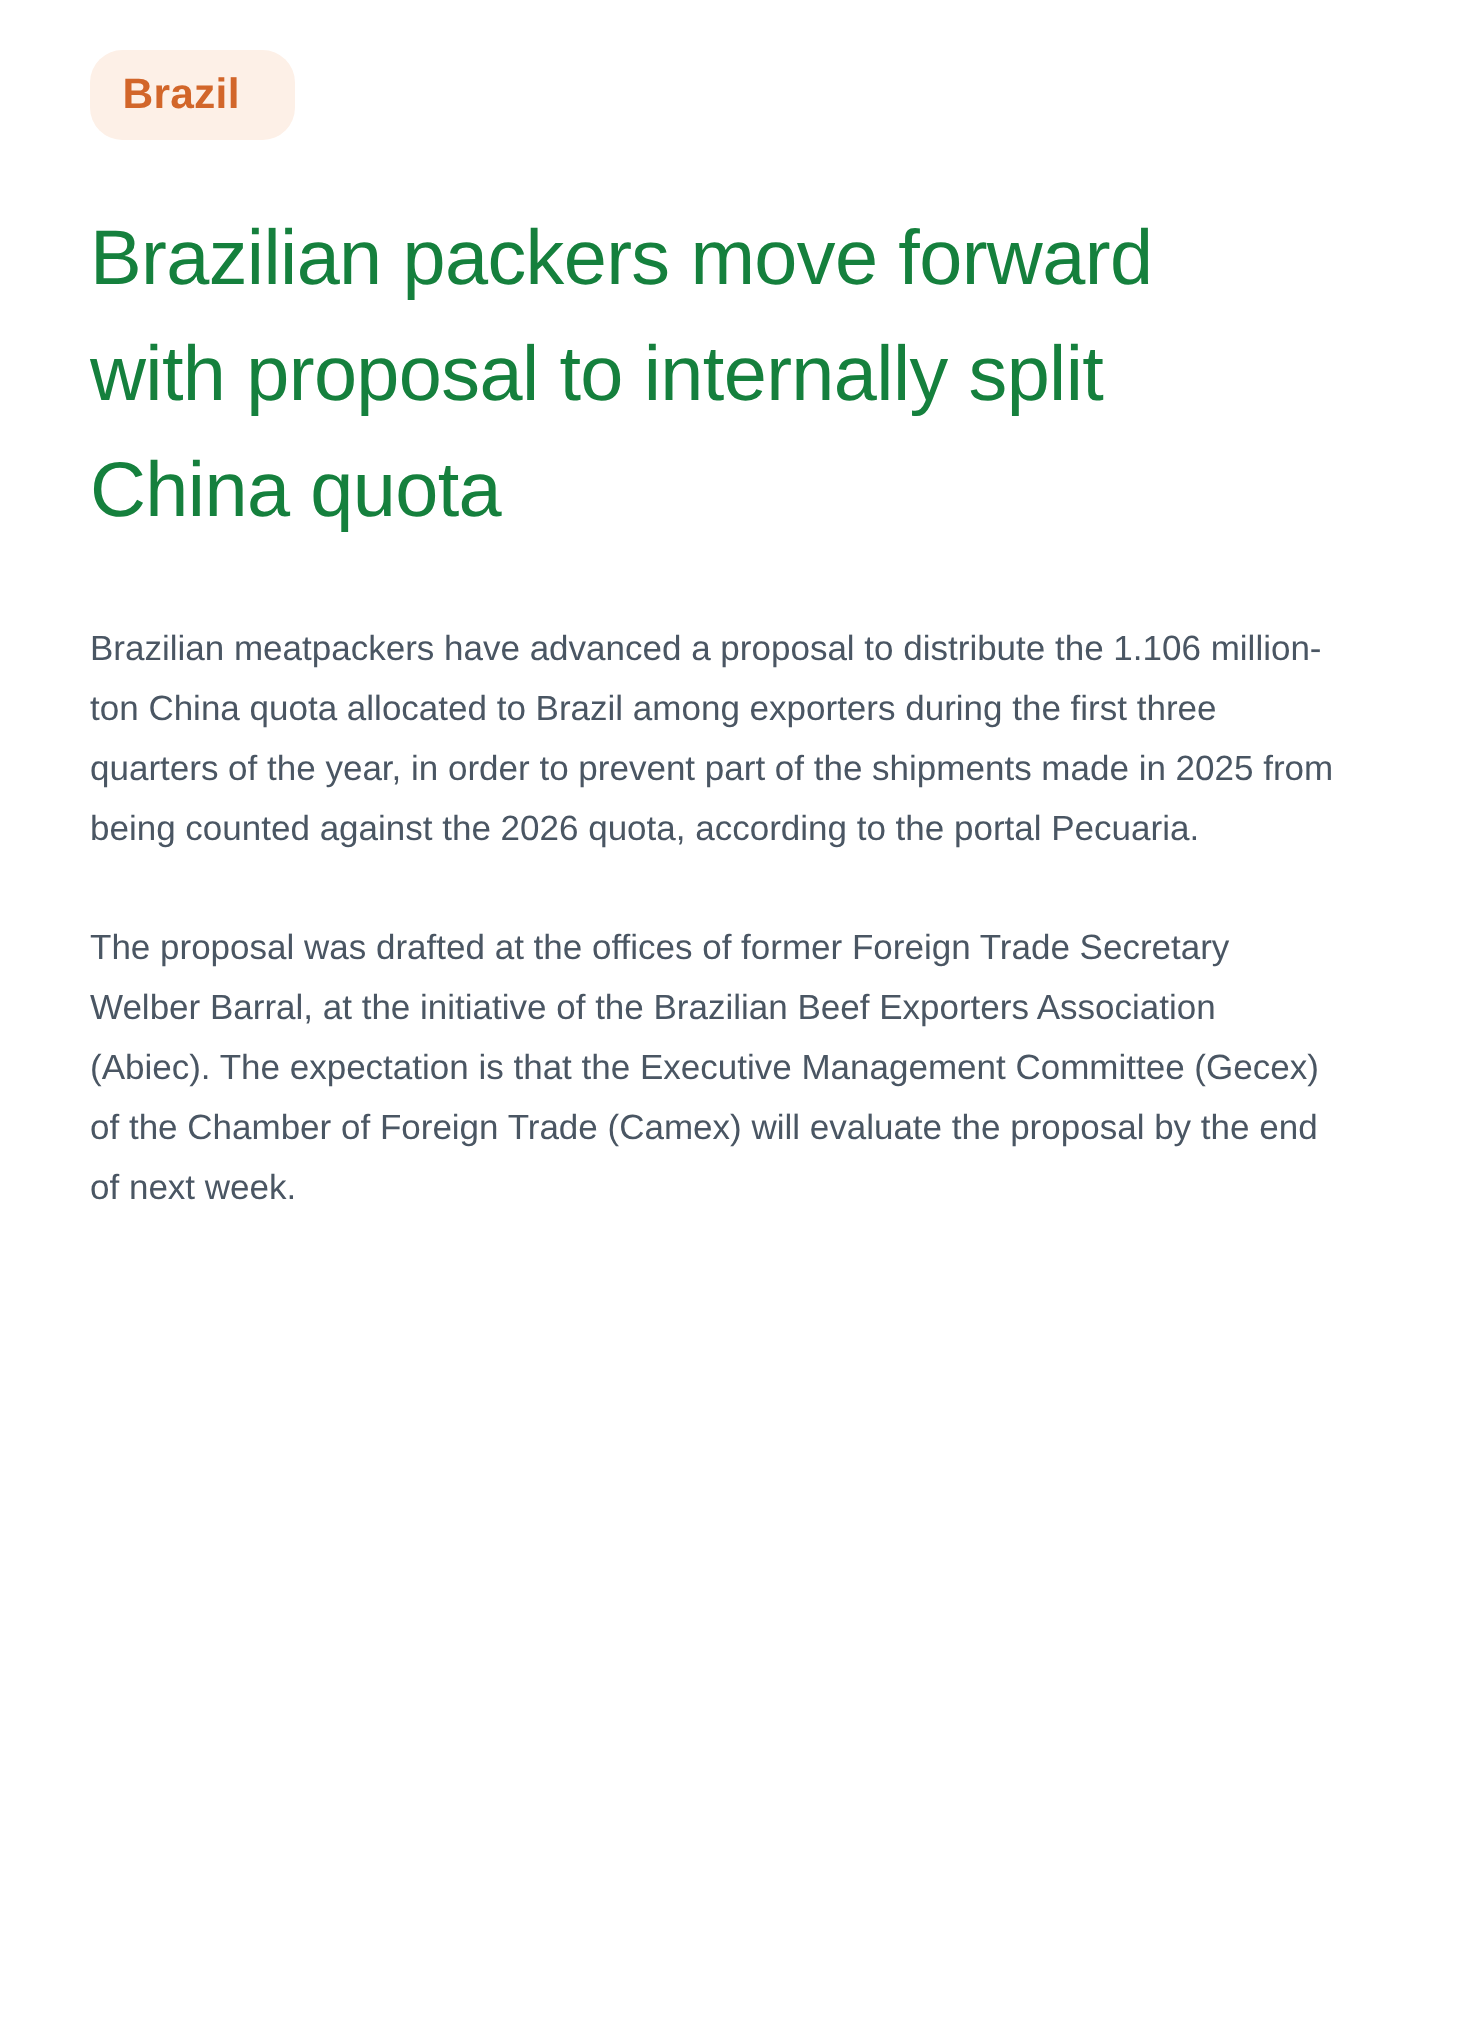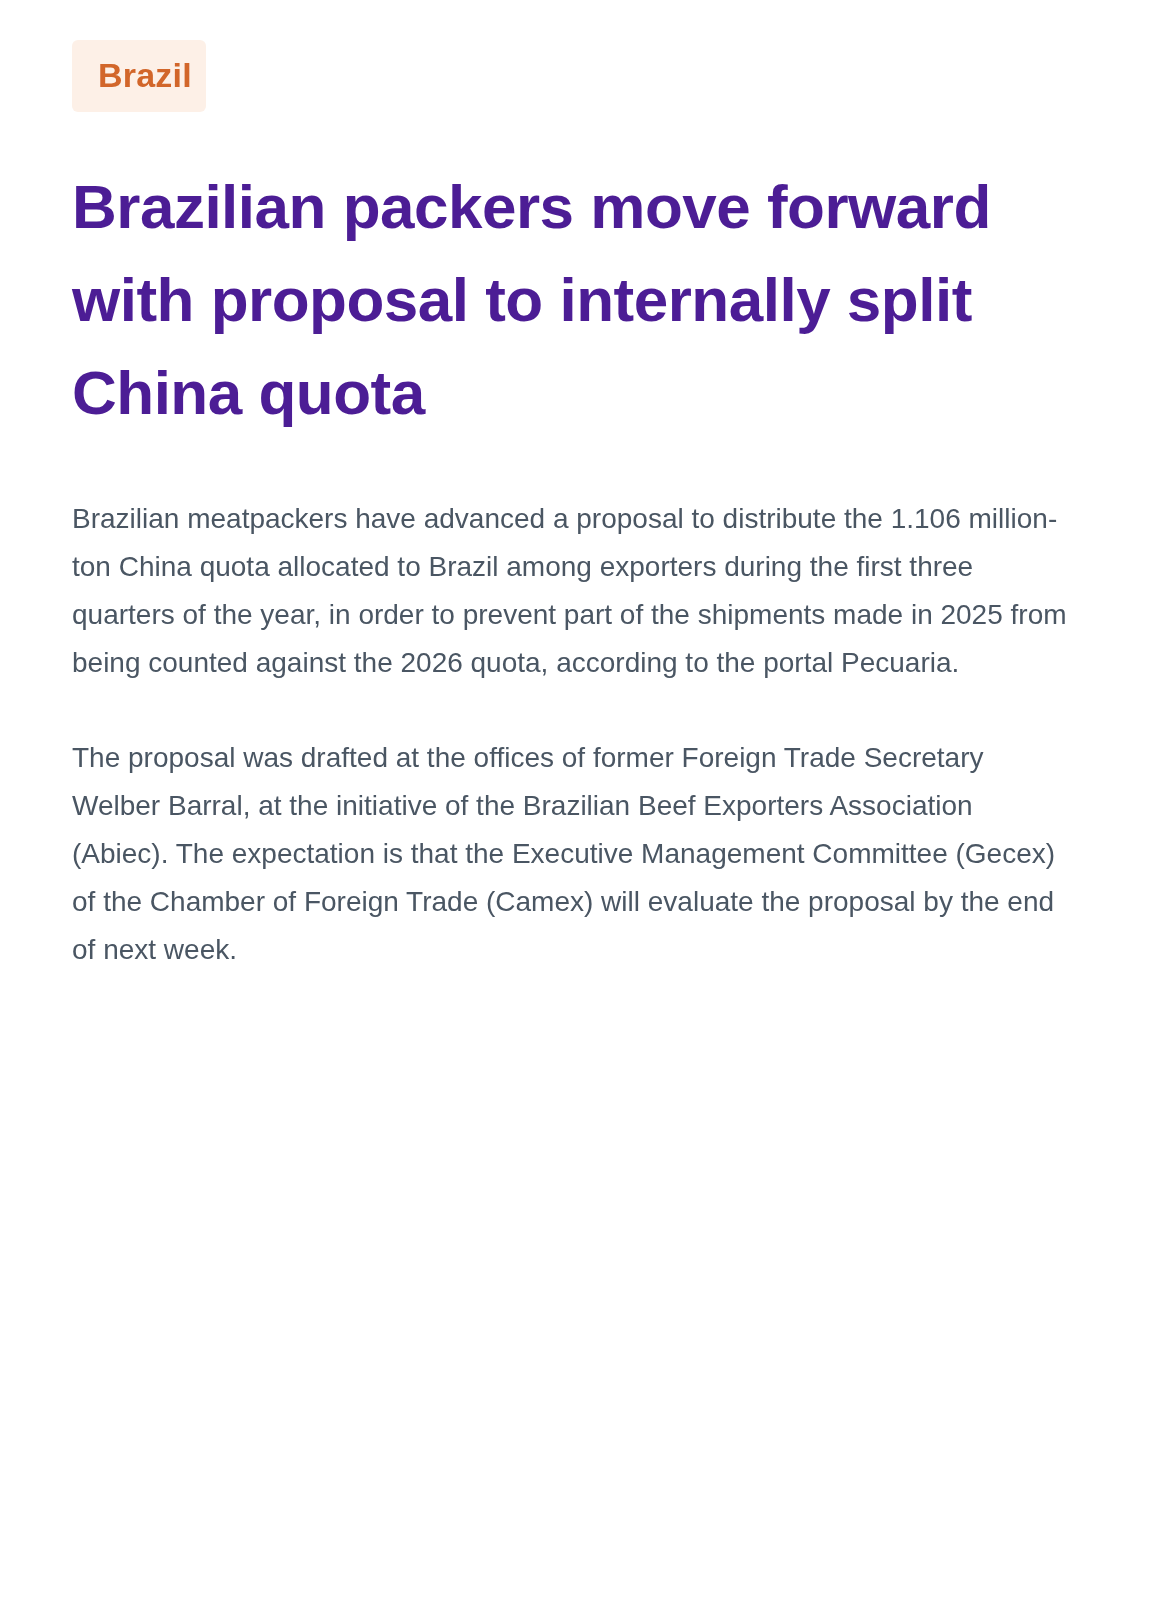--- a/index.html
+++ b/index.html
@@ -26,30 +26,30 @@
     align-items: center;
   }
 
   .category-tag {
     display: inline-block;
     background: #fdf0e7;
     color: #d2662a;
     font-size: 34px;
     font-weight: 700;
     letter-spacing: 0.2px;
-    padding: 18px 14px 20px 26px;
-    border-radius: 6px;
+    padding: 18px 44px 20px 26px;
+    border-radius: 26px;
     line-height: 1;
   }
 
   .headline {
     margin: 48px 0 0 0;
-    color: #4c1d95;
+    color: #15803d;
     font-size: 62px;
-    font-weight: 700;
+    font-weight: 400;
     line-height: 1.5;
     letter-spacing: -0.5px;
     max-width: 960px;
   }
 
   .body-copy {
     margin-top: 56px;
   }
 
   .body-copy p {

